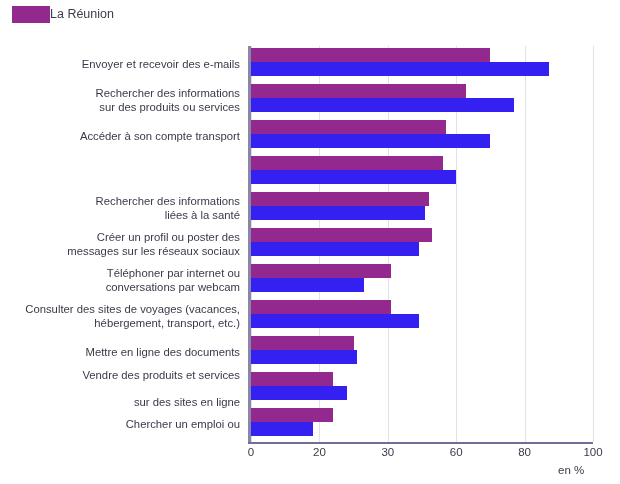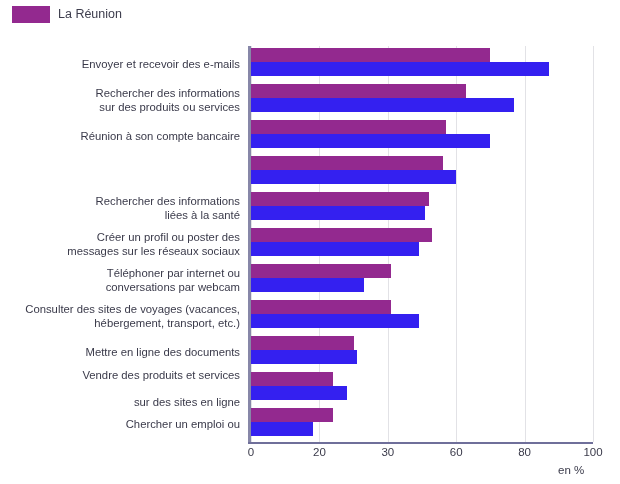--- a/index.html
+++ b/index.html
@@ -21,21 +21,20 @@
     position: absolute;
     left: 12px;
     top: 6px;
     display: flex;
     flex-direction: column;
     gap: 3px;
   }
   .legend-row {
     display: flex;
     align-items: center;
-    gap: 8px;
     height: 17px;
   }
   .legend-swatch {
     width: 38px;
     height: 17px;
     display: block;
   }
   .legend-label {
     font-size: 12.5px;
     color: #3d3d4d;
@@ -165,21 +164,21 @@
 
 <div id="cat-labels">
     <div class="cat-label" style="top: 0px;">
       <span>Envoyer et recevoir des e-mails</span>
     </div>
     <div class="cat-label" style="top: 36px;">
       <span>Rechercher des informations</span>
       <span>sur des produits ou services</span>
     </div>
     <div class="cat-label" style="top: 72px;">
-      <span>Réunion à son compte bancaire</span>
+      <span>Accéder à son compte transport</span>
     </div>
     <div class="cat-label" style="top: 144px;">
       <span>Rechercher des informations</span>
       <span>liées à la santé</span>
     </div>
     <div class="cat-label" style="top: 180px;">
       <span>Créer un profil ou poster des</span>
       <span>messages sur les réseaux sociaux</span>
     </div>
     <div class="cat-label" style="top: 216px;">

